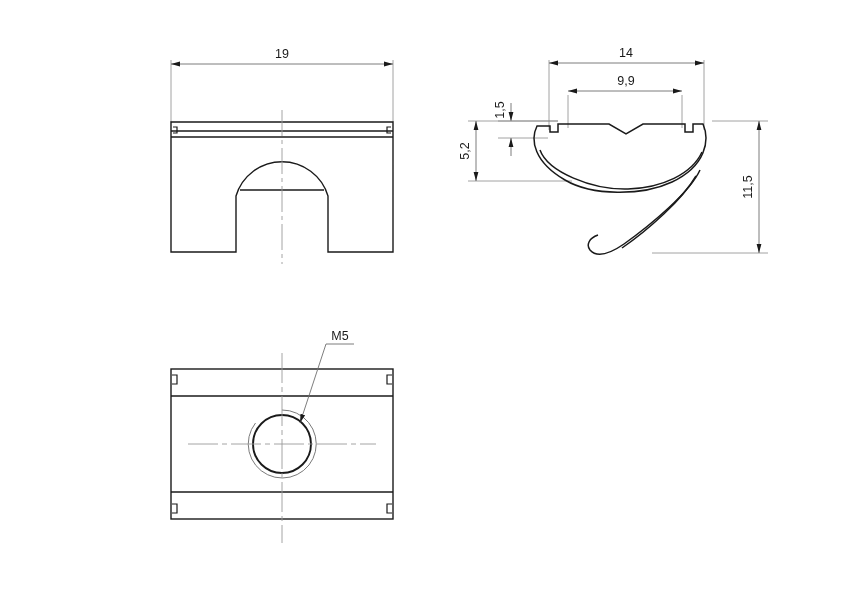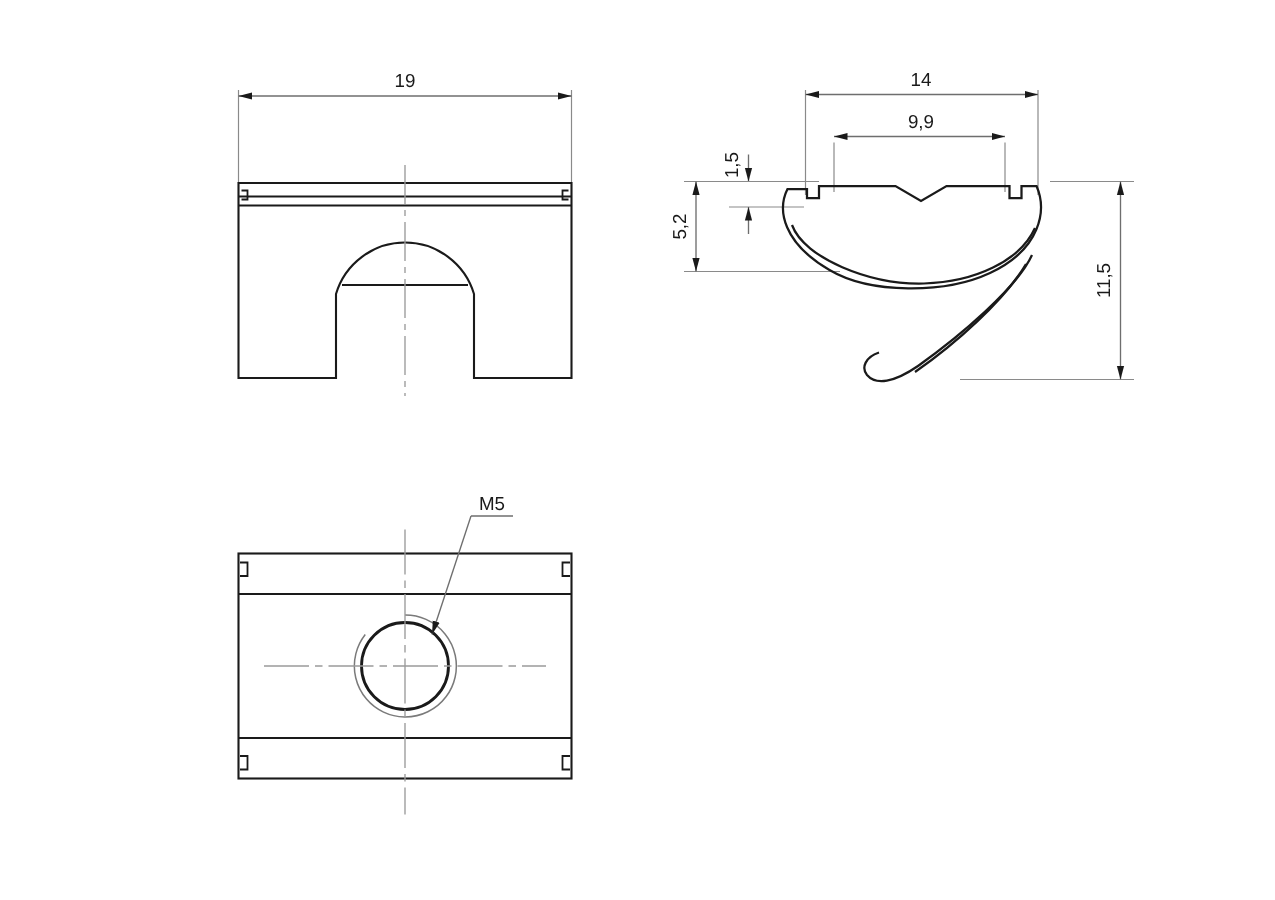--- a/index.html
+++ b/index.html
@@ -3,21 +3,21 @@
 <meta charset="utf-8">
 <style>
   html,body{margin:0;padding:0;background:#ffffff;}
   body{
     width:850px;height:600px;
     font-family:"Liberation Sans", sans-serif;
     color:#1a1a1a;
     overflow:hidden;
     position:relative;
   }
-  #sheet{position:absolute;left:0;top:0;width:704px;height:600px;}
+  #sheet{position:absolute;left:12px;top:0;width:704px;height:600px;}
   svg{display:block;}
   .dimtxt{
     font-family:"Liberation Sans", sans-serif;
     font-size:12.5px;
     fill:#1a1a1a;
   }
   .leadtxt{
     font-family:"Liberation Sans", sans-serif;
     font-size:12.5px;
     fill:#1a1a1a;

